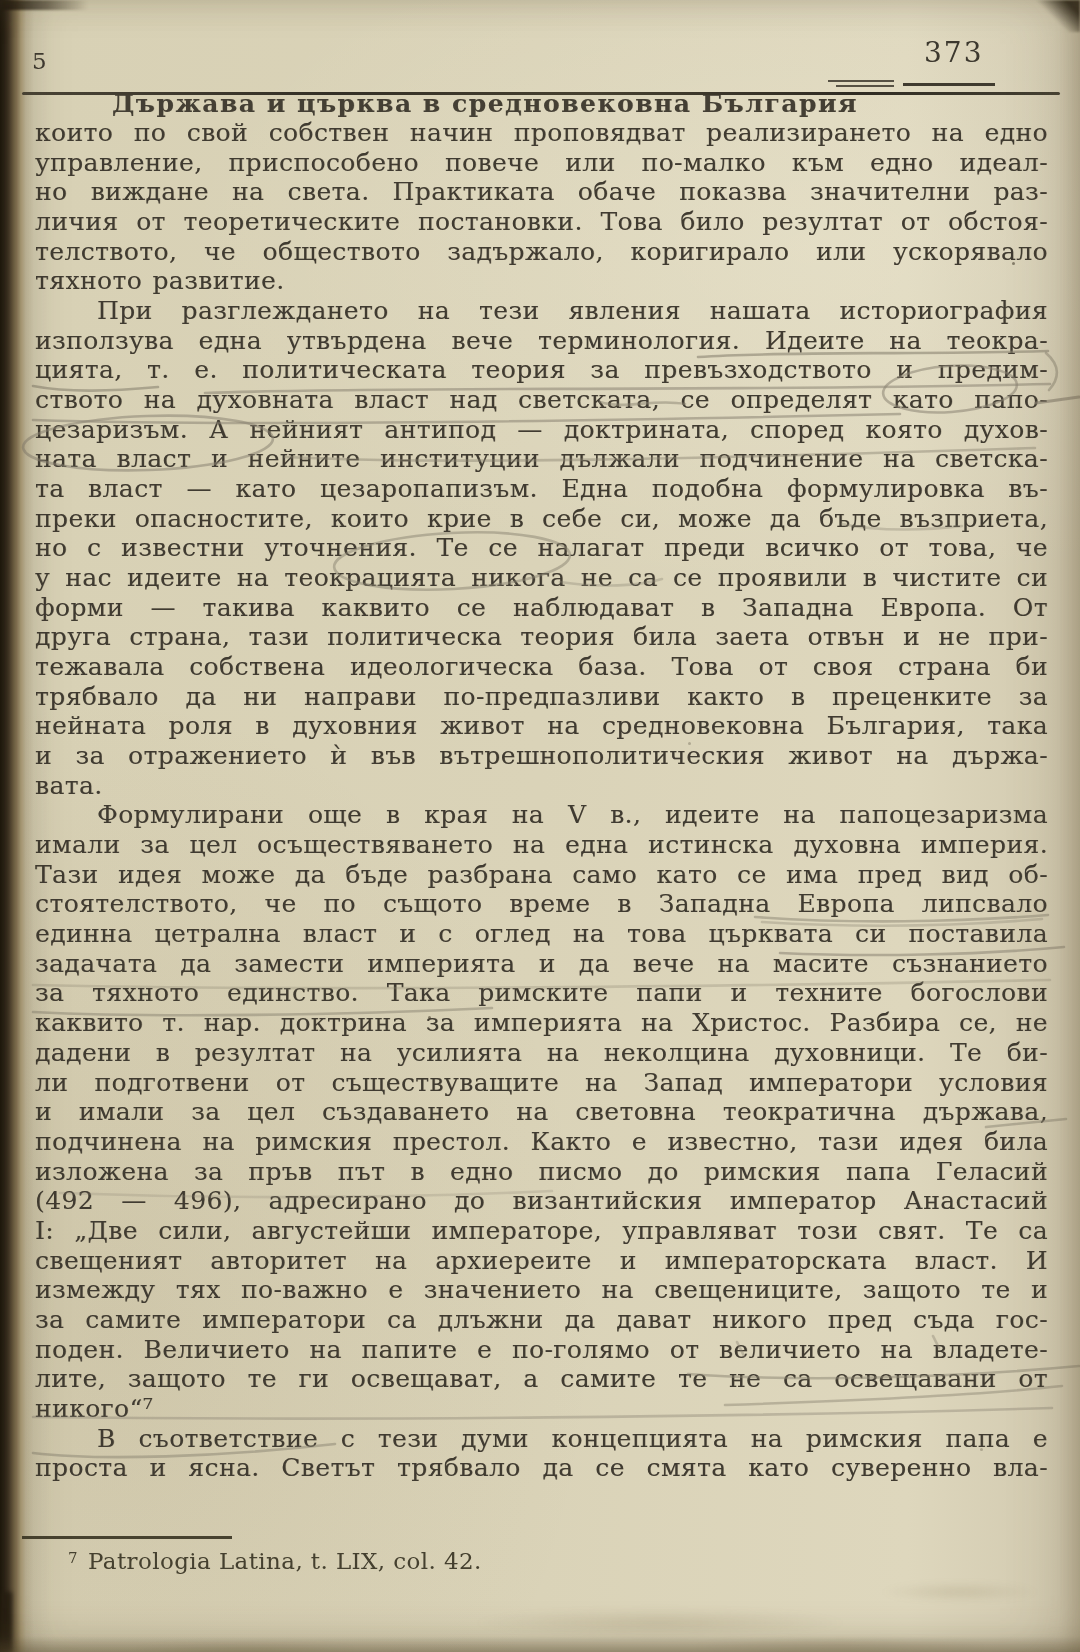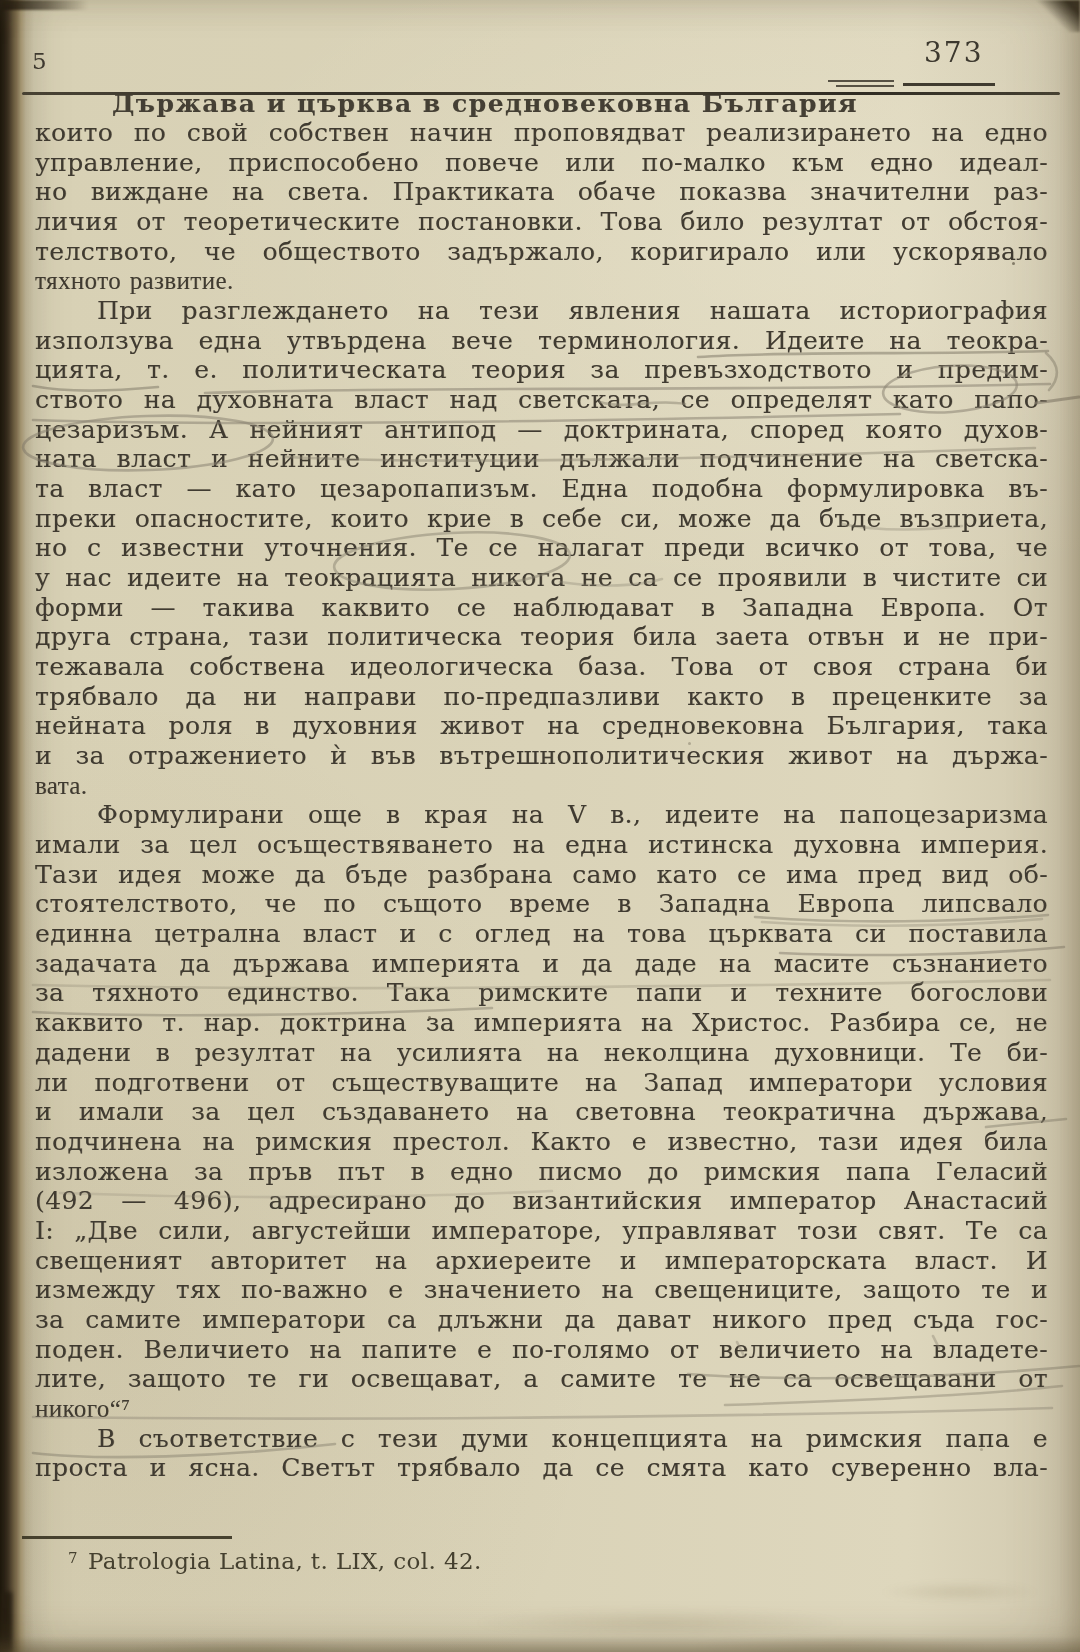--- a/index.html
+++ b/index.html
@@ -44,21 +44,21 @@
   .hdr-dash{position:absolute;left:828px;top:80px;width:66px;height:2px;background:#565144;}
   .hdr-dash2{position:absolute;left:836px;top:85px;width:58px;height:2px;background:#565144;}
   
   .body-text{
     position:absolute;left:35px;top:118px;width:1013px;
     font-size:25px;letter-spacing:.4px;word-spacing:2px;
     color:#403b31;text-shadow:.4px .4px 0 rgba(68,60,46,.32);
   }
   .body-text .line{height:29.68px;line-height:29.68px;white-space:nowrap;
     text-align:justify;text-align-last:justify;}
-  .body-text .line.end{text-align:left;text-align-last:left;font-family:Liberation Serif, serif;}
+  .body-text .line.end{text-align:left;text-align-last:left;}
   .body-text .line.ind{padding-left:62px;}
   
   .fn-rule{position:absolute;left:22px;top:1536px;width:210px;height:3px;background:#47422f;}
   .footnote{position:absolute;left:68px;top:1548px;font-size:23px;letter-spacing:.4px;color:#45402f;}
   .footnote sup{font-size:15px;vertical-align:6px;margin-right:10px;}
   
   svg.pencil{position:absolute;left:0;top:0;pointer-events:none;}
   
   .ghost{position:absolute;background:radial-gradient(ellipse at center,rgba(118,102,66,.16),transparent 70%);filter:blur(3px);}
   .g1{left:470px;top:1608px;width:380px;height:30px;}
@@ -107,21 +107,21 @@
       <div class="line">тежавала собствена идеологическа база. Това от своя страна би</div>
       <div class="line">трябвало да ни направи по-предпазливи както в преценките за</div>
       <div class="line">нейната роля в духовния живот на средновековна България, така</div>
       <div class="line">и за отражението ѝ във вътрешнополитическия живот на държа-</div>
       <div class="line end">вата.</div>
       <div class="line ind">Формулирани още в края на V в., идеите на папоцезаризма</div>
       <div class="line">имали за цел осъществяването на една истинска духовна империя.</div>
       <div class="line">Тази идея може да бъде разбрана само като се има пред вид об-</div>
       <div class="line">стоятелството, че по същото време в Западна Европа липсвало</div>
       <div class="line">единна цетрална власт и с оглед на това църквата си поставила</div>
-      <div class="line">задачата да държава империята и да даде на масите съзнанието</div>
+      <div class="line">задачата да замести империята и да вече на масите съзнанието</div>
       <div class="line">за тяхното единство. Така римските папи и техните богослови</div>
       <div class="line">каквито т. нар. доктрина за империята на Христос. Разбира се, не</div>
       <div class="line">дадени в резултат на усилията на неколцина духовници. Те би-</div>
       <div class="line">ли подготвени от съществуващите на Запад императори условия</div>
       <div class="line">и имали за цел създаването на световна теократична държава,</div>
       <div class="line">подчинена на римския престол. Както е известно, тази идея била</div>
       <div class="line">изложена за пръв път в едно писмо до римския папа Геласий</div>
       <div class="line">(492 — 496), адресирано до византийския император Анастасий</div>
       <div class="line">I: „Две сили, августейши императоре, управляват този свят. Те са</div>
       <div class="line">свещеният авторитет на архиереите и императорската власт. И</div>

